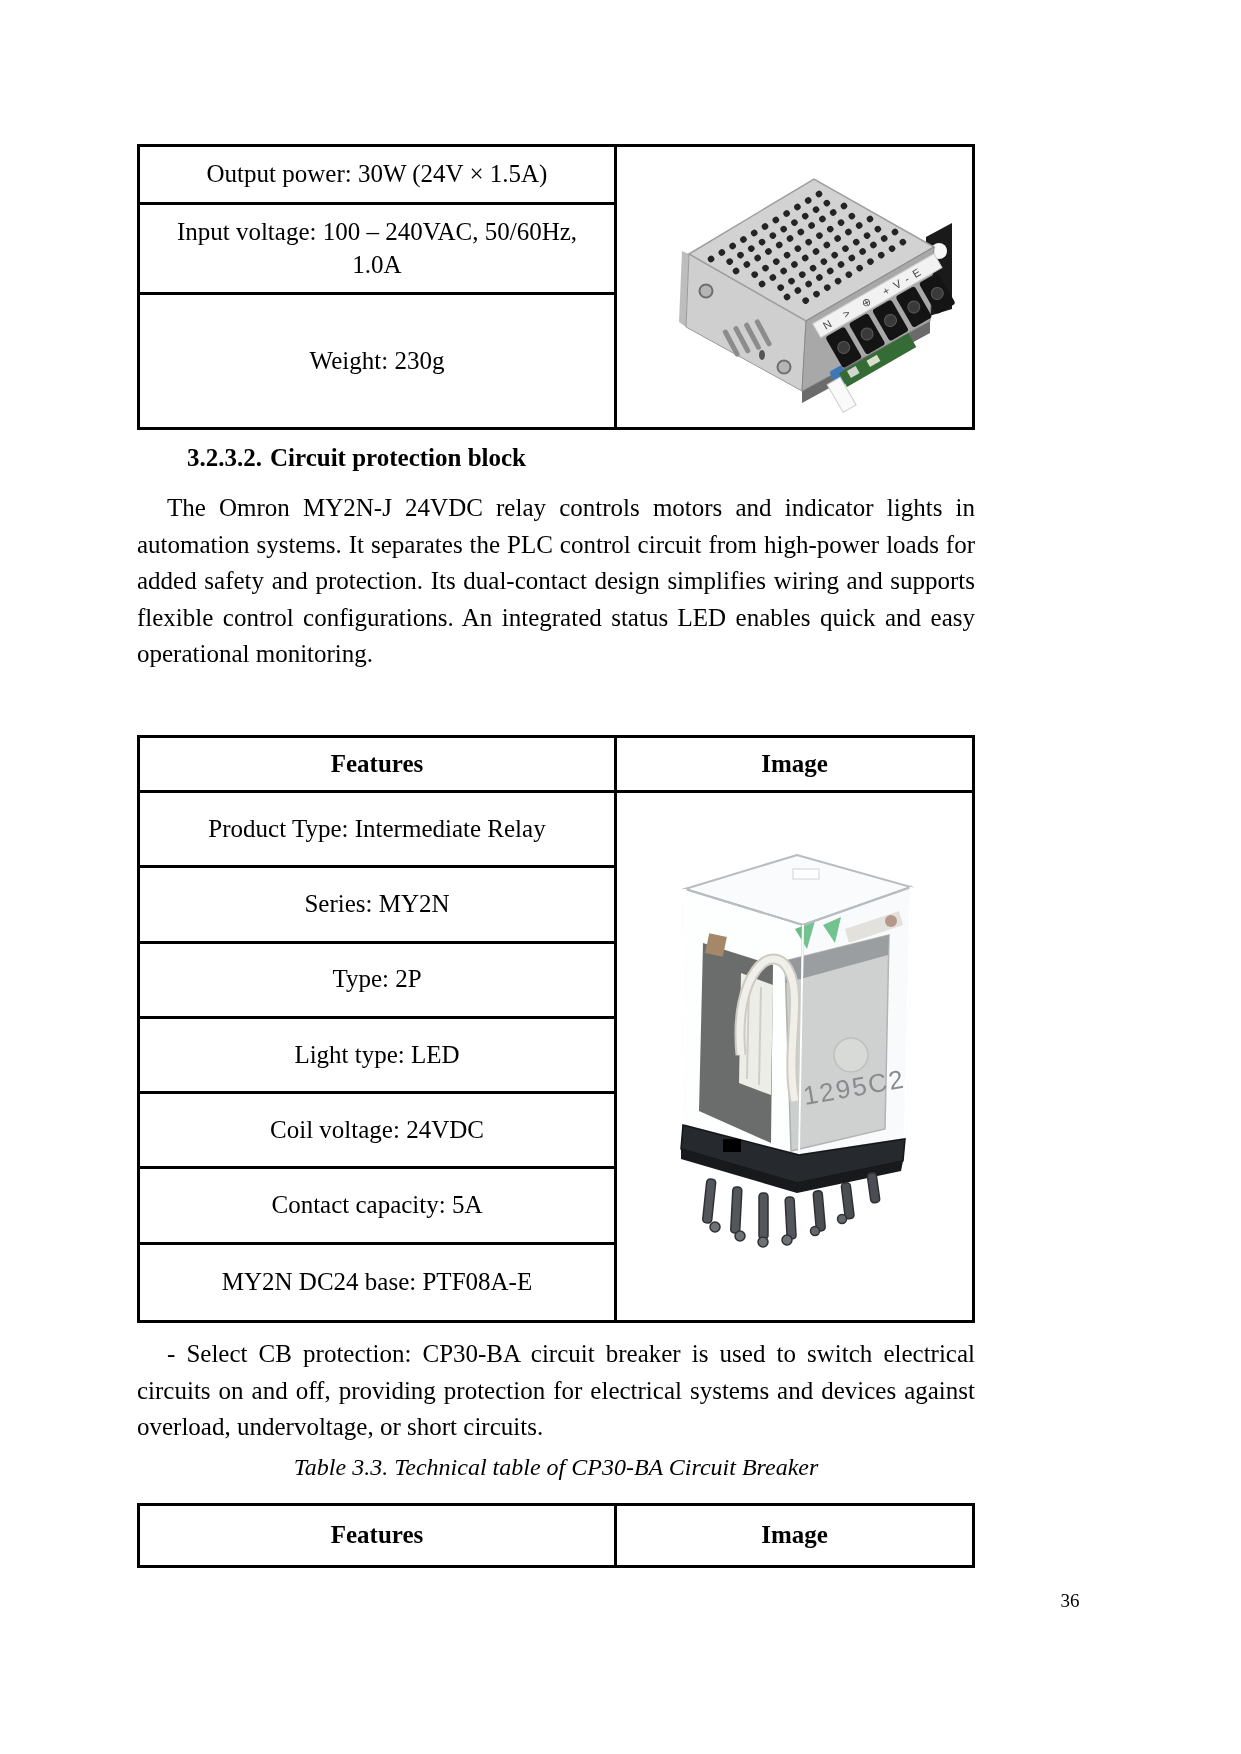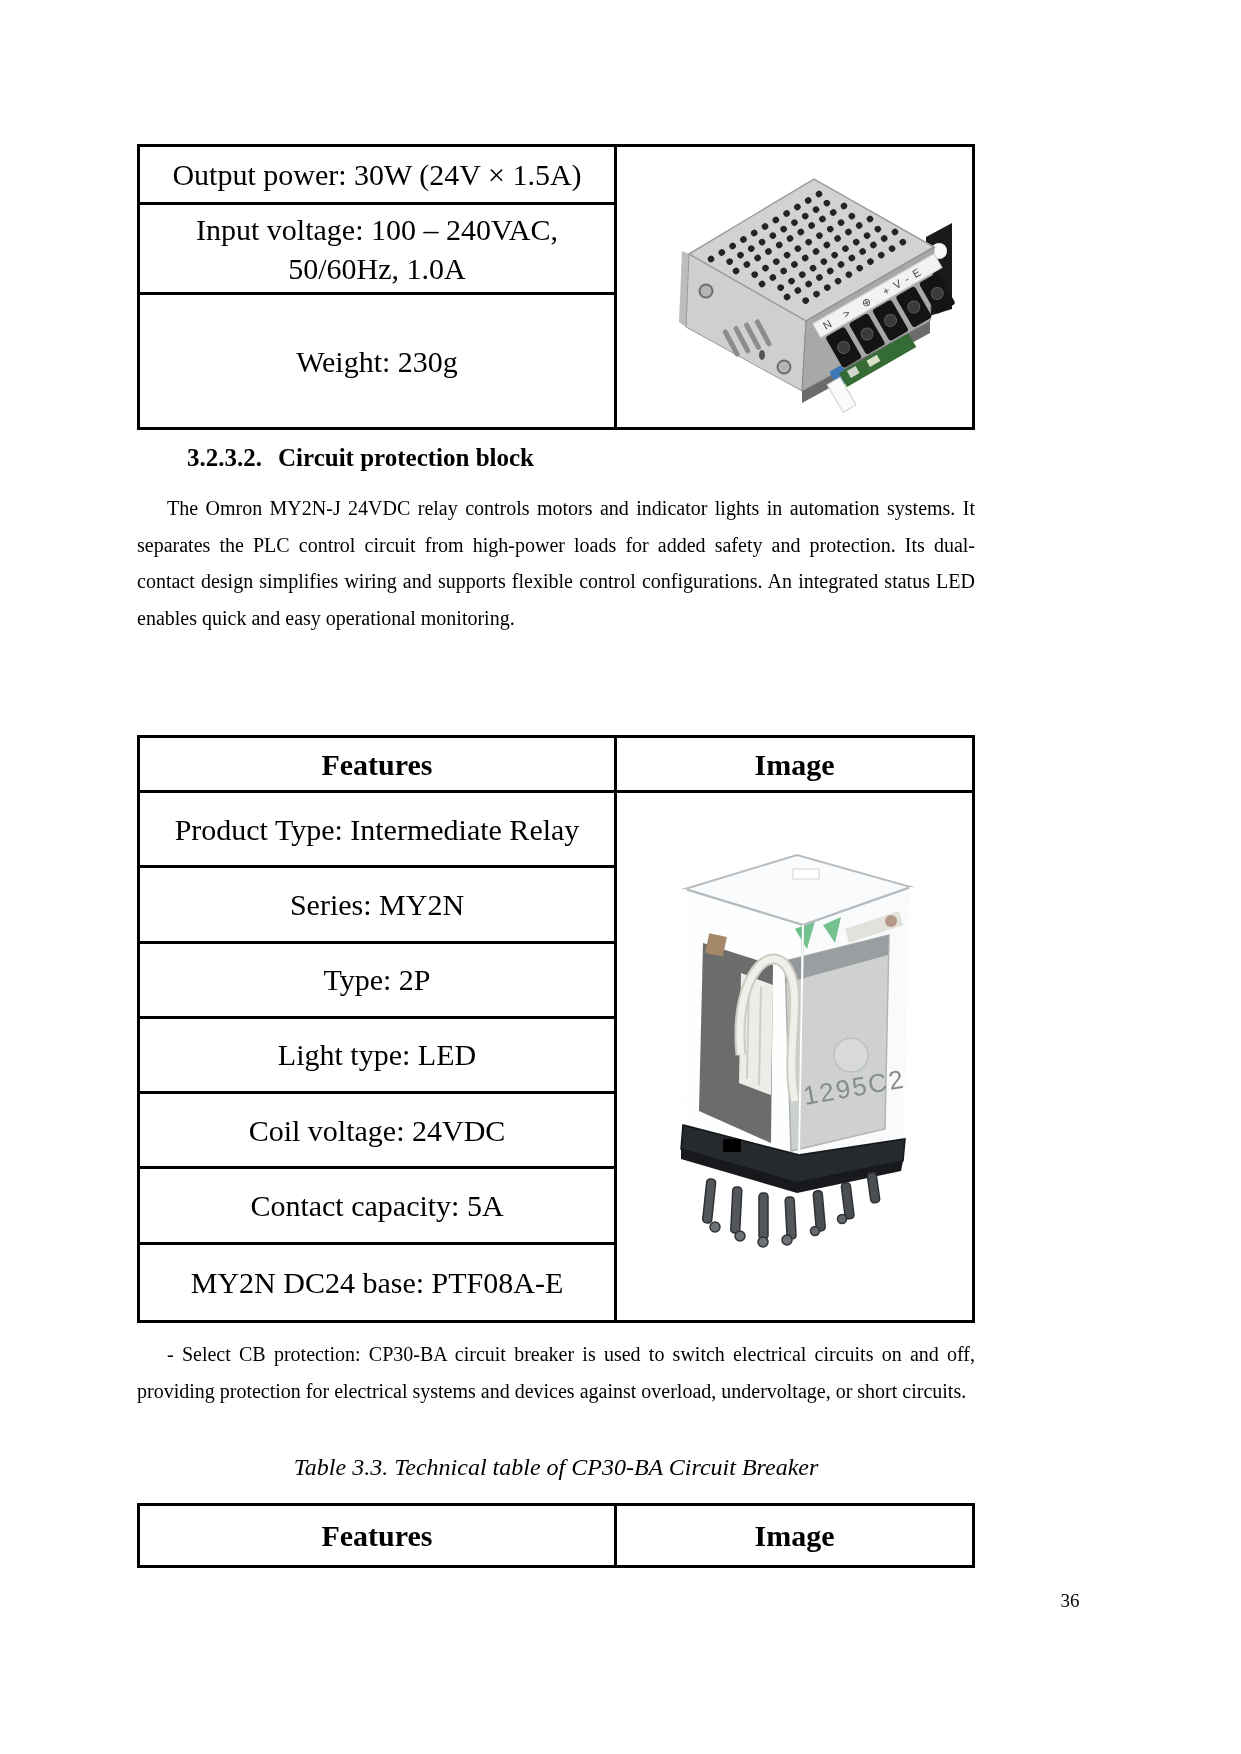--- a/index.html
+++ b/index.html
@@ -4,36 +4,36 @@
 <style>
   * { margin:0; padding:0; box-sizing:border-box; }
   html,body { background:#ffffff; }
   .sheet {
     position:relative; width:1241px; height:1754px; background:#fff;
     color:#000; font-family:"Liberation Serif", serif; overflow:hidden;
   }
   .tbl { position:absolute; display:grid; border:3px solid #000; background:#fff; }
   .cell {
     display:flex; align-items:center; justify-content:center;
-    text-align:center; font-size:30px; padding:8px 12px; line-height:1.3;
+    text-align:center; font-size:25px; padding:8px 12px; line-height:1.3;
   }
   .rb { border-right:3px solid #000; }
   .bb { border-bottom:3px solid #000; }
   .hdr { font-weight:bold;text-align:center; }
   .imgcell { display:flex; align-items:center; justify-content:center; }
   .para {
-    position:absolute; left:137px; width:838px; font-size:20px;
+    position:absolute; left:137px; width:838px; font-size:25px;
     line-height:36.5px; text-align:justify; text-indent:30px;
   }
   .caption {
     position:absolute; left:137px; width:838px; text-align:center;
     font-style:italic; font-size:24px;
   }
   .heading { position:absolute; left:187px; top:444px; font-size:25px; font-weight:bold; }
-  .heading .num { margin-right:16px; }
+  .heading .num { margin-right:8px; }
   .pageno { position:absolute; left:1040px; top:1590px; width:60px; font-size:19px; text-align:center; }
 
   
   #psu-table { left:137px; top:144px; width:838px; height:286px;
     grid-template-columns:477px 1fr; grid-template-rows:58px 90px 1fr; }
   #psu-table .imgcell { grid-column:2; grid-row:1/4; }
 
   
   #relay-table { left:137px; top:735px; width:838px; height:588px;
     grid-template-columns:477px 1fr; grid-template-rows:55px repeat(7, 1fr); }

